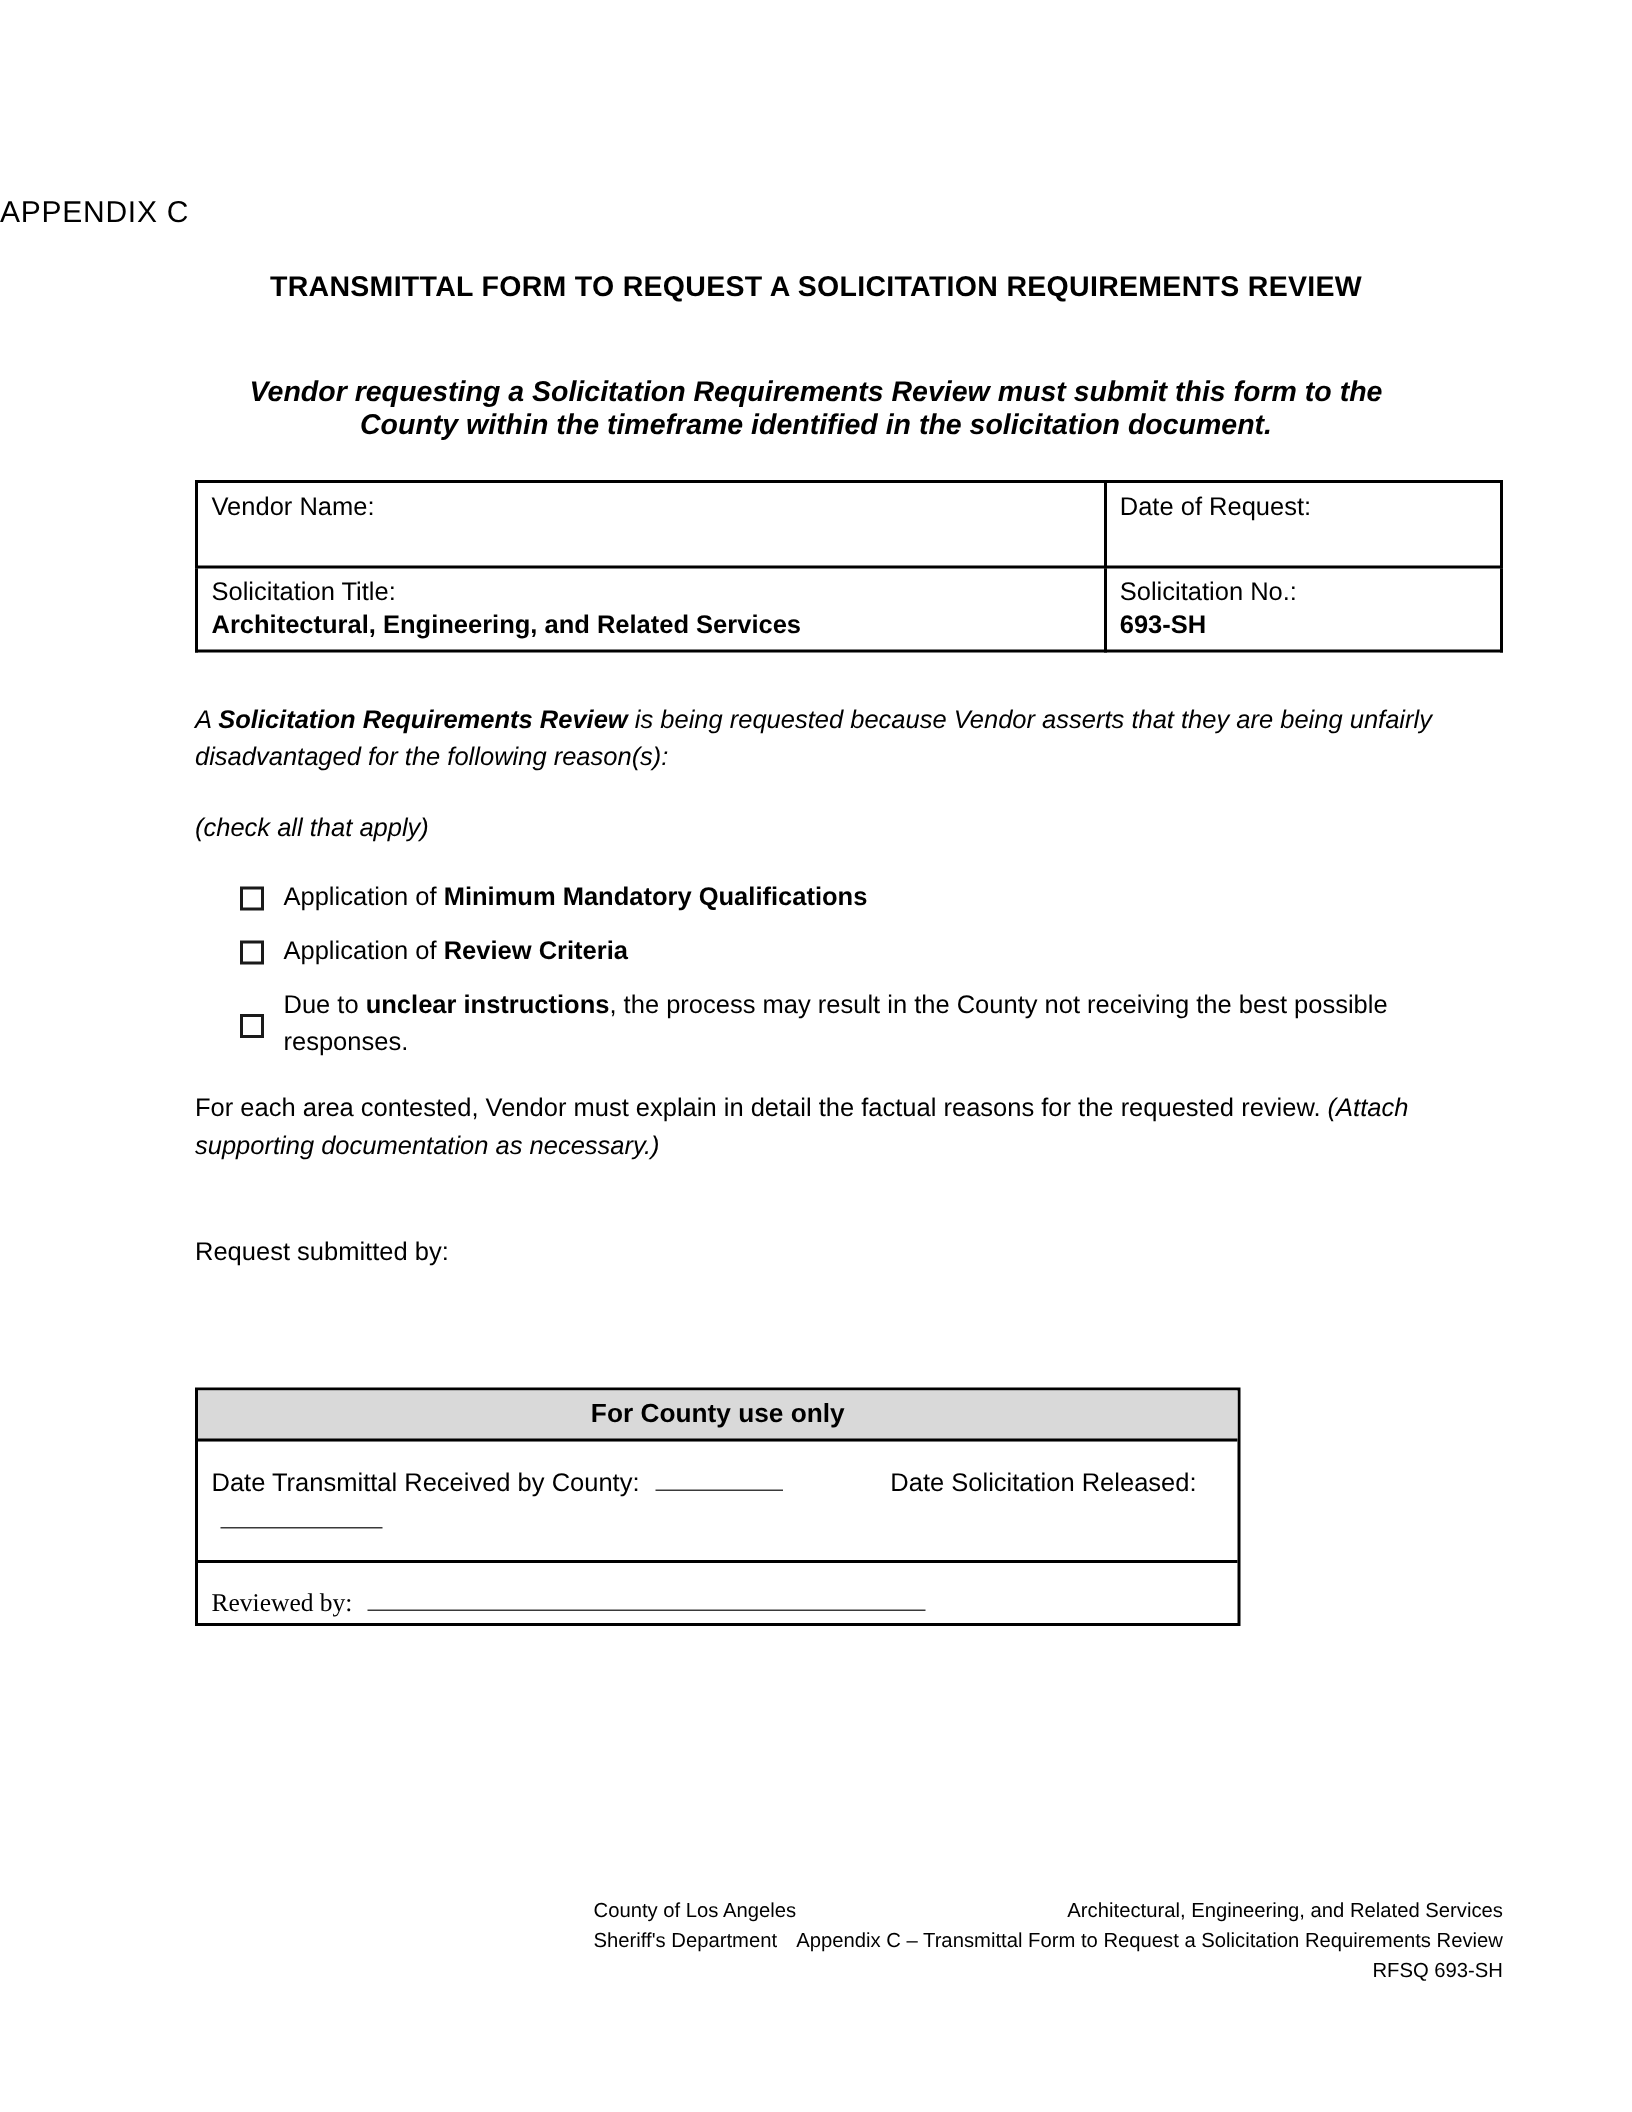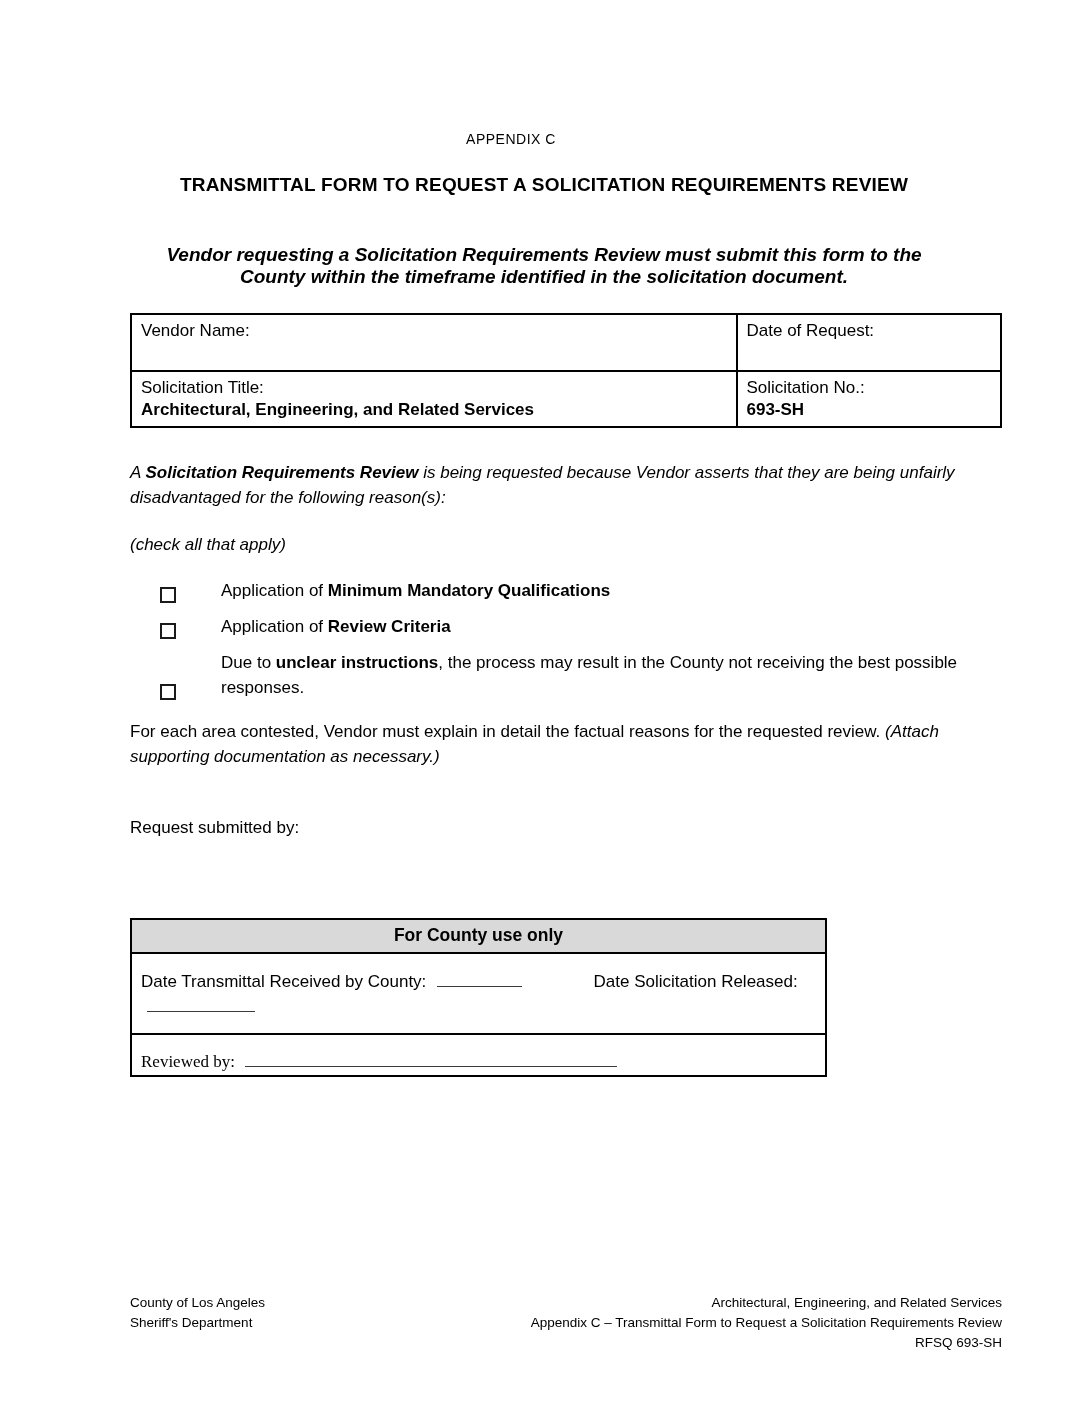--- a/index.html
+++ b/index.html
@@ -10,22 +10,22 @@
     height: 1408px;
     background: #ffffff;
     color: #000000;
     font-family: "Liberation Sans", "DejaVu Sans", sans-serif;
     font-size: 17px;
     overflow: hidden;
   }
   .appendix {
     padding-top: 131px;
     padding-right: 66px;
-    text-align: center;
-    font-size: 14px;
+    text-align: left;
+    font-size: 20px;
     letter-spacing: 0.5px;
   }
   .doc-title {
     margin-top: 27px;
     text-align: center;
     font-size: 19px;
     font-weight: bold;
     white-space: nowrap;
     letter-spacing: 0.2px;
   }
@@ -58,24 +58,23 @@
   table.info-table tr.row1 td { height: 57px; }
   table.info-table tr.row2 td { height: 46px; }
   .b { font-weight: bold; }
   .i { font-style: italic; }
   .para { line-height: 25px; }
   .para-reason { margin-top: 32px; font-style: italic; }
   .check-note { margin-top: 22px; font-style: italic; }
   .checklist { margin-top: 21px; padding-left: 30px; }
   .check-item {
     display: flex;
-    align-items: flex-end;
+    align-items: center;
     margin-bottom: 11px;
     line-height: 25px;
-    gap: 32px;
   }
   .checkbox {
     flex: 0 0 auto;
     width: 16px;
     height: 16px;
     border: 2px solid #1a1a1a;
     margin: 3px 13px 0 0;
     background: #fff;
   }
   .para-explain { margin-top: 19px; }
@@ -118,25 +117,25 @@
     padding: 13px 9px 2px 9px;
     line-height: 22px;
     font-family: Liberation Serif, serif;
   }
   .blank-received  { width: 85px;  margin-left: 6px; }
   .gap-dates { display: inline-block; width: 62px; }
   .blank-released  { width: 108px; margin-left: 6px; }
   .blank-reviewed  { width: 372px; margin-left: 6px; }
   .footer {
     position: absolute;
-    top: 1293px;
+    top: 1264px;
     left: 130px;
     width: 872px;
     display: flex;
-    justify-content: space-between;
+    justify-content: flex-end;
     font-size: 13.5px;
     line-height: 20px;
   }
   .footer-right { text-align: right; }
 </style>
 </head>
 <body>
 
 <div class="page">
 

